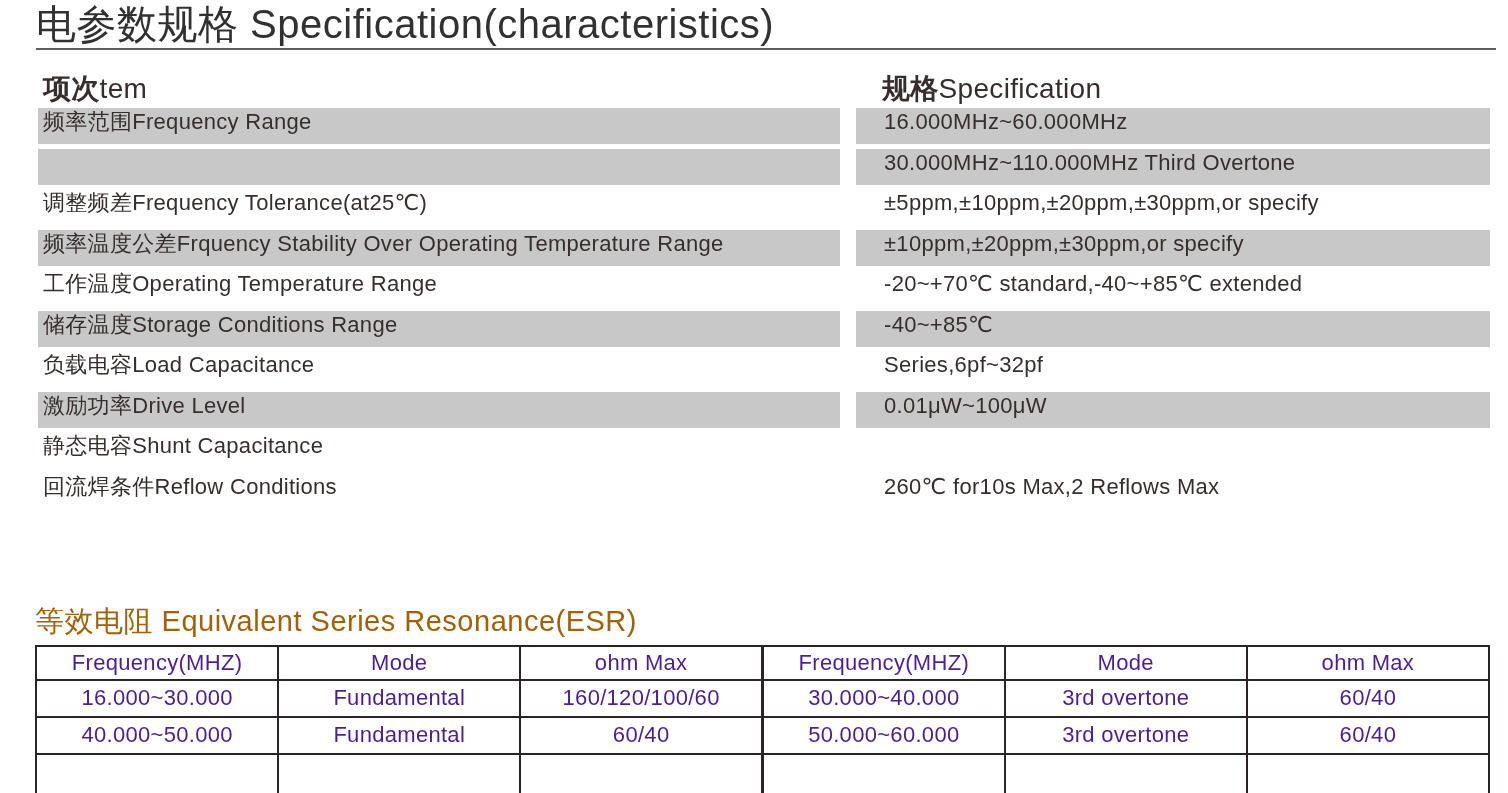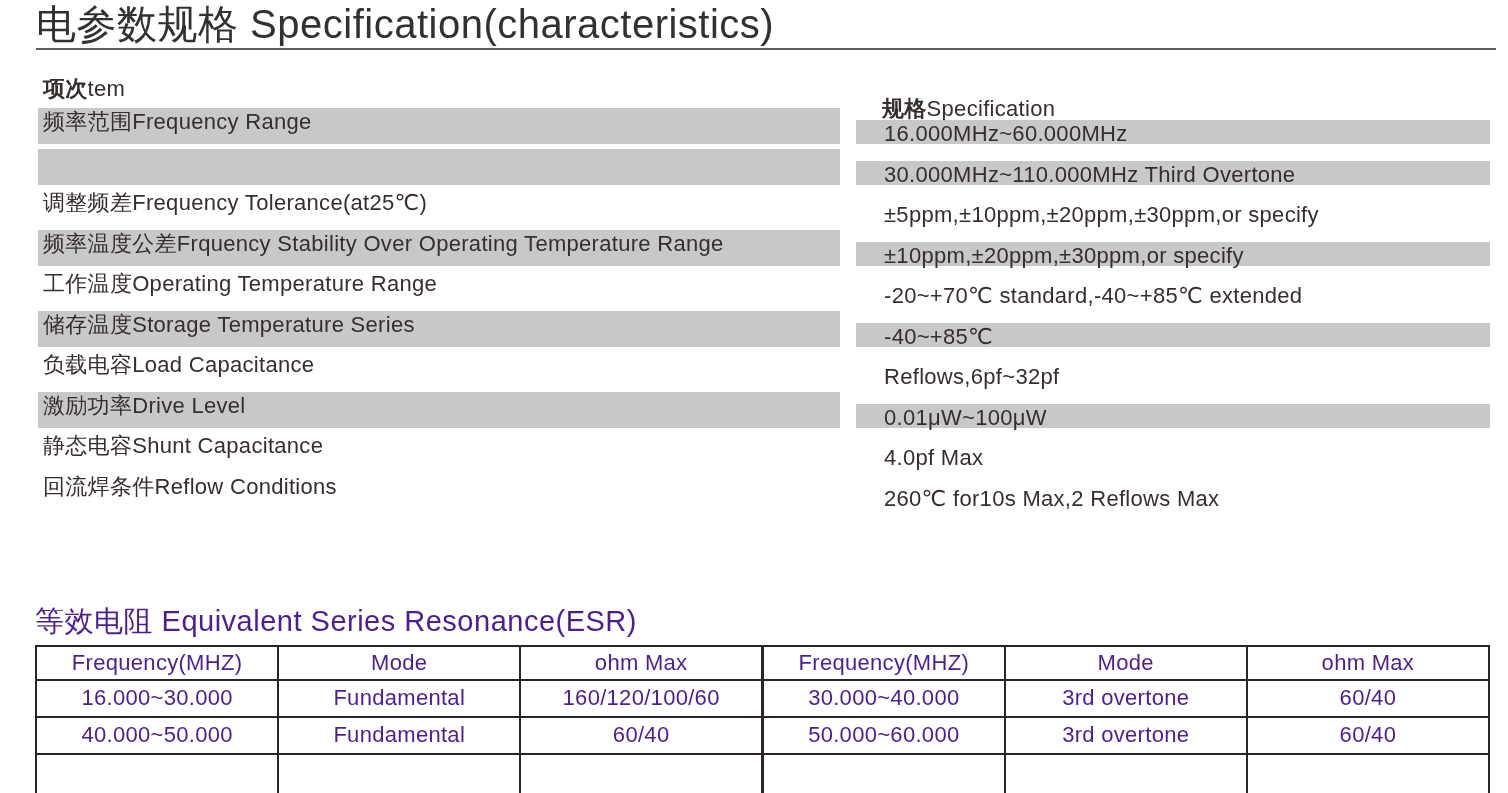--- a/index.html
+++ b/index.html
@@ -26,22 +26,23 @@
     padding-bottom: 6px;
     border-bottom: 2px solid #5e5c5c;
   }
 
   
   .spec-header {
     display: flex;
     margin: 24px 18px 4px 38px;
     height: 30px;
     line-height: 30px;
-    font-size: 22px;
+    font-size: 28px;
     letter-spacing: 0.3px;
+    align-items: flex-end;
   }
   .spec-header .hcell-left {
     flex: 0 0 802px;
     padding-left: 5px;
     box-sizing: border-box;
   }
   .spec-header .hcell-right {
     flex: 1 1 auto;
     margin-left: 16px;
     padding-left: 26px;
@@ -65,35 +66,34 @@
     flex: 0 0 802px;
     padding-left: 5px;
     box-sizing: border-box;
     overflow: visible;
   }
   .spec-row .cell-value {
     flex: 1 1 auto;
     margin-left: 16px;
     padding-left: 28px;
     box-sizing: border-box;
-    margin-top: 12px;
   }
   .spec-row.stripe .cell-label,
   .spec-row.stripe .cell-value {
     background: #c8c8c8;
   }
 
   
   .esr-title {
     margin: 94px 0 6px 35px;
     font-size: 29px;
     line-height: 36px;
     letter-spacing: 0.5px;
     font-weight: normal;
-    color: #4c1d95;
+    color: #a16207;
   }
 
   
   table.esr {
     margin-left: 35px;
     width: 1455px;
     border-collapse: collapse;
     table-layout: fixed;
     font-size: 22px;
     letter-spacing: 0.3px;
@@ -141,34 +141,33 @@
     </div>
     <div class="spec-row stripe">
       <div class="cell-label">频率温度公差Frquency Stability Over Operating Temperature Range</div>
       <div class="cell-value">±10ppm,±20ppm,±30ppm,or specify</div>
     </div>
     <div class="spec-row">
       <div class="cell-label">工作温度Operating Temperature Range</div>
       <div class="cell-value">-20~+70℃ standard,-40~+85℃ extended</div>
     </div>
     <div class="spec-row stripe">
-      <div class="cell-label">储存温度Storage Temperature Series</div>
+      <div class="cell-label">储存温度Storage Conditions Range</div>
       <div class="cell-value">-40~+85℃</div>
     </div>
     <div class="spec-row">
       <div class="cell-label">负载电容Load Capacitance</div>
-      <div class="cell-value">Reflows,6pf~32pf</div>
+      <div class="cell-value">Series,6pf~32pf</div>
     </div>
     <div class="spec-row stripe">
       <div class="cell-label">激励功率Drive Level</div>
       <div class="cell-value">0.01μW~100μW</div>
     </div>
     <div class="spec-row">
       <div class="cell-label">静态电容Shunt Capacitance</div>
-      <div class="cell-value">4.0pf Max</div>
     </div>
     <div class="spec-row">
       <div class="cell-label">回流焊条件Reflow Conditions</div>
       <div class="cell-value">260℃ for10s Max,2 Reflows Max</div>
     </div>
   </div>
 
   <h2 class="esr-title">等效电阻 Equivalent Series Resonance(ESR)</h2>
 
   <table class="esr">

